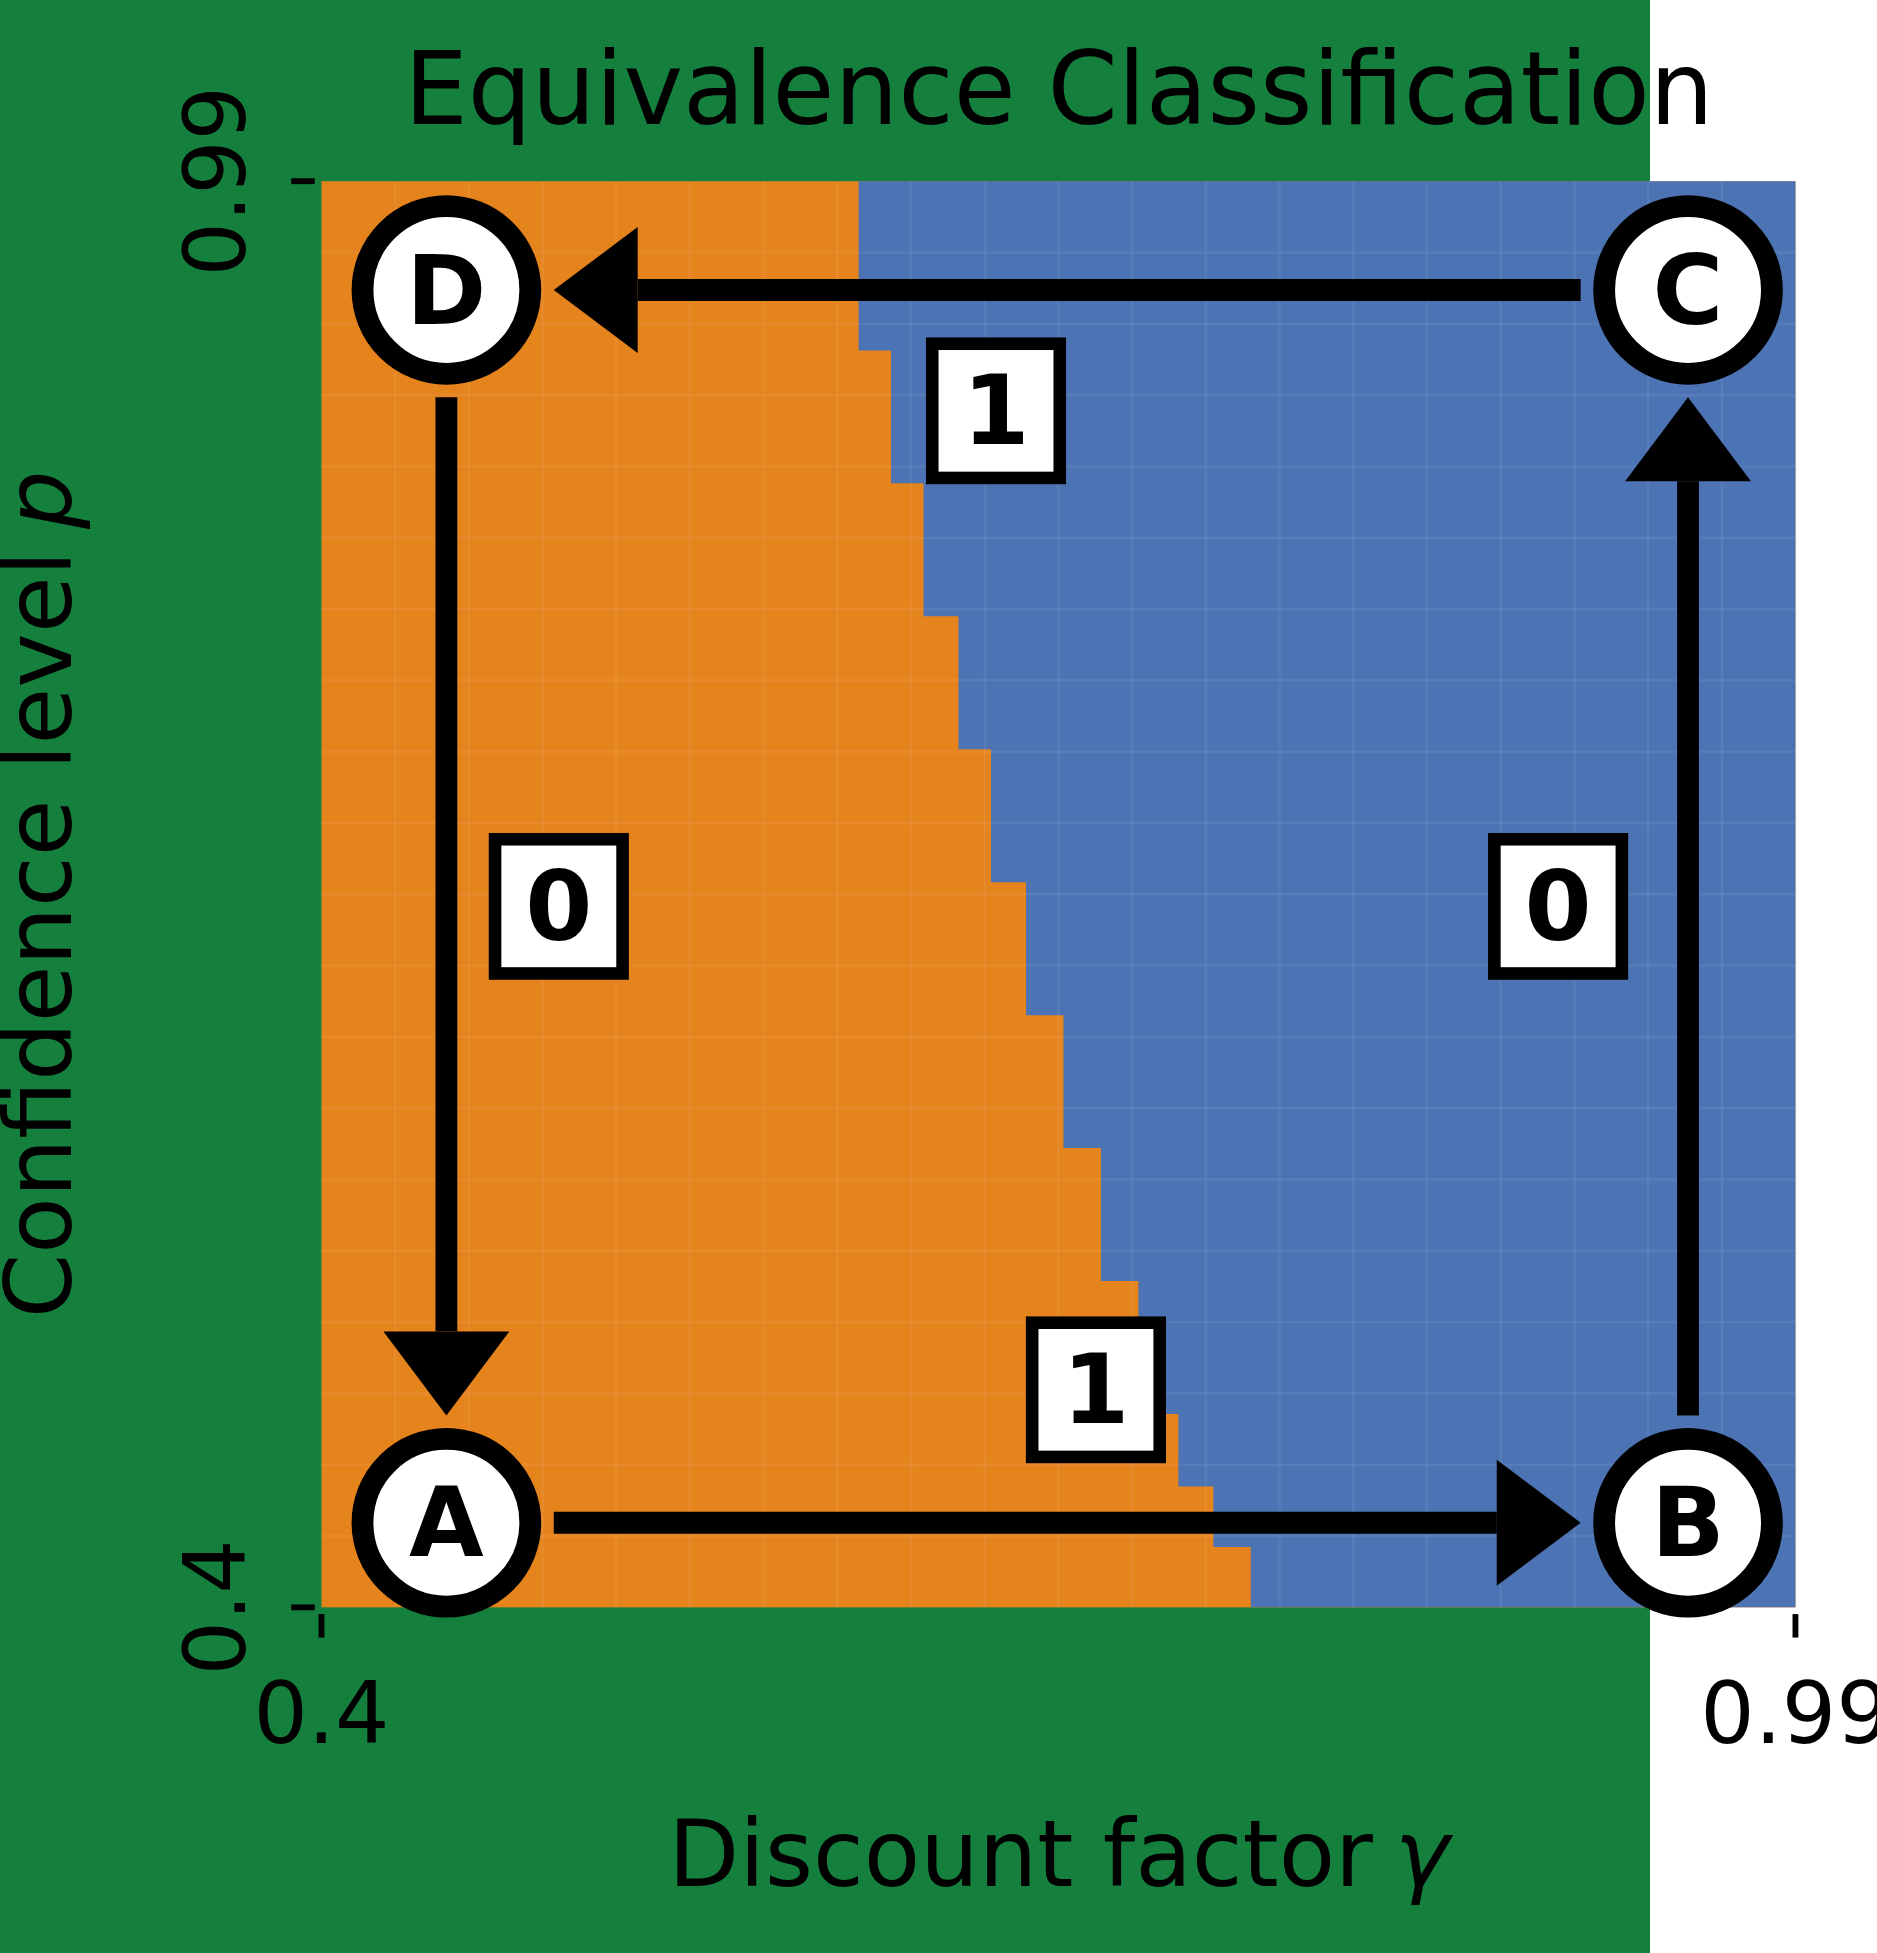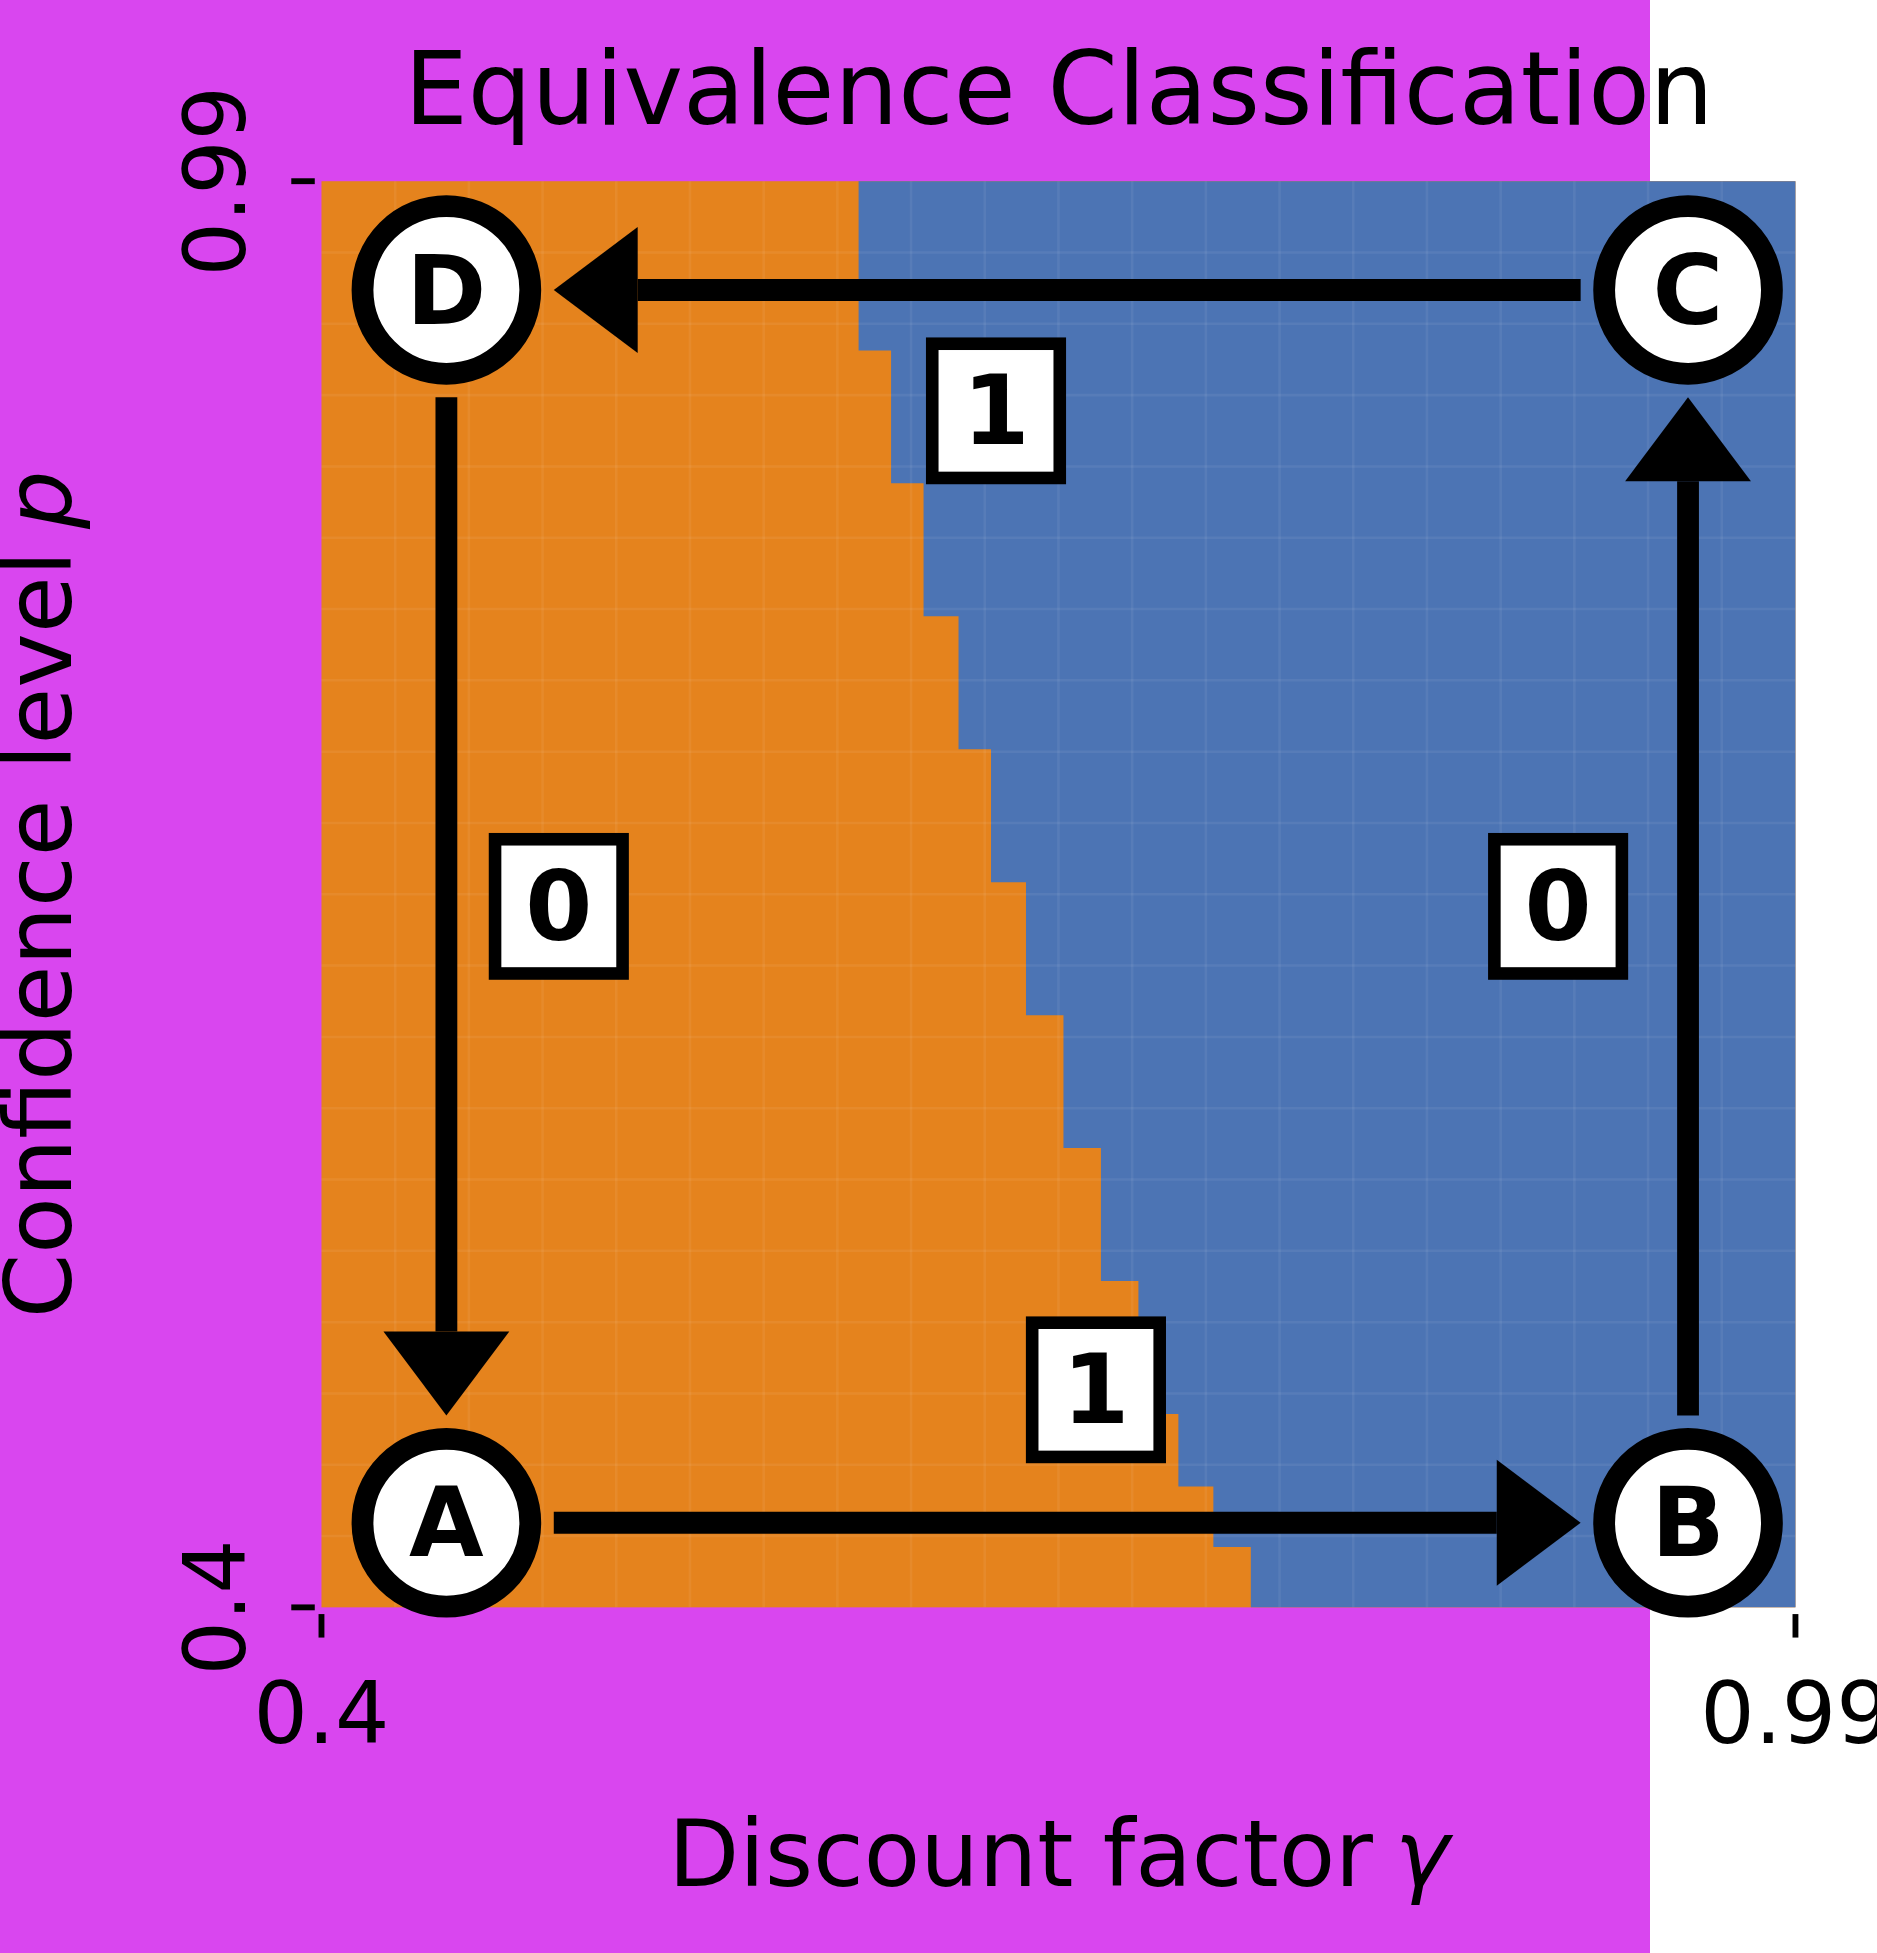--- a/index.html
+++ b/index.html
@@ -1,16 +1,16 @@
 <!DOCTYPE html>
 <html style="font-size:13.4px"><head>
 <meta charset="utf-8">
 <style>
   html, body { margin: 0; padding: 0; background: #ffffff; }
-  .fig { position: relative; width: 1650px; height: 1953px; background: #d946ef; }
+  .fig { position: relative; width: 1650px; height: 1953px; background: #15803d; }
   svg { display: block; }
   svg text { font-family: "DejaVu Sans", sans-serif; fill: #000000; }
 </style>
 </head>
 <body>
 
 <div class="fig">
   <svg viewBox="0 0 2237 2328" width="1877" height="1953" xmlns="http://www.w3.org/2000/svg">
 
     <text x="1262" y="148" text-anchor="middle" font-size="120">Equivalence Classification</text>

